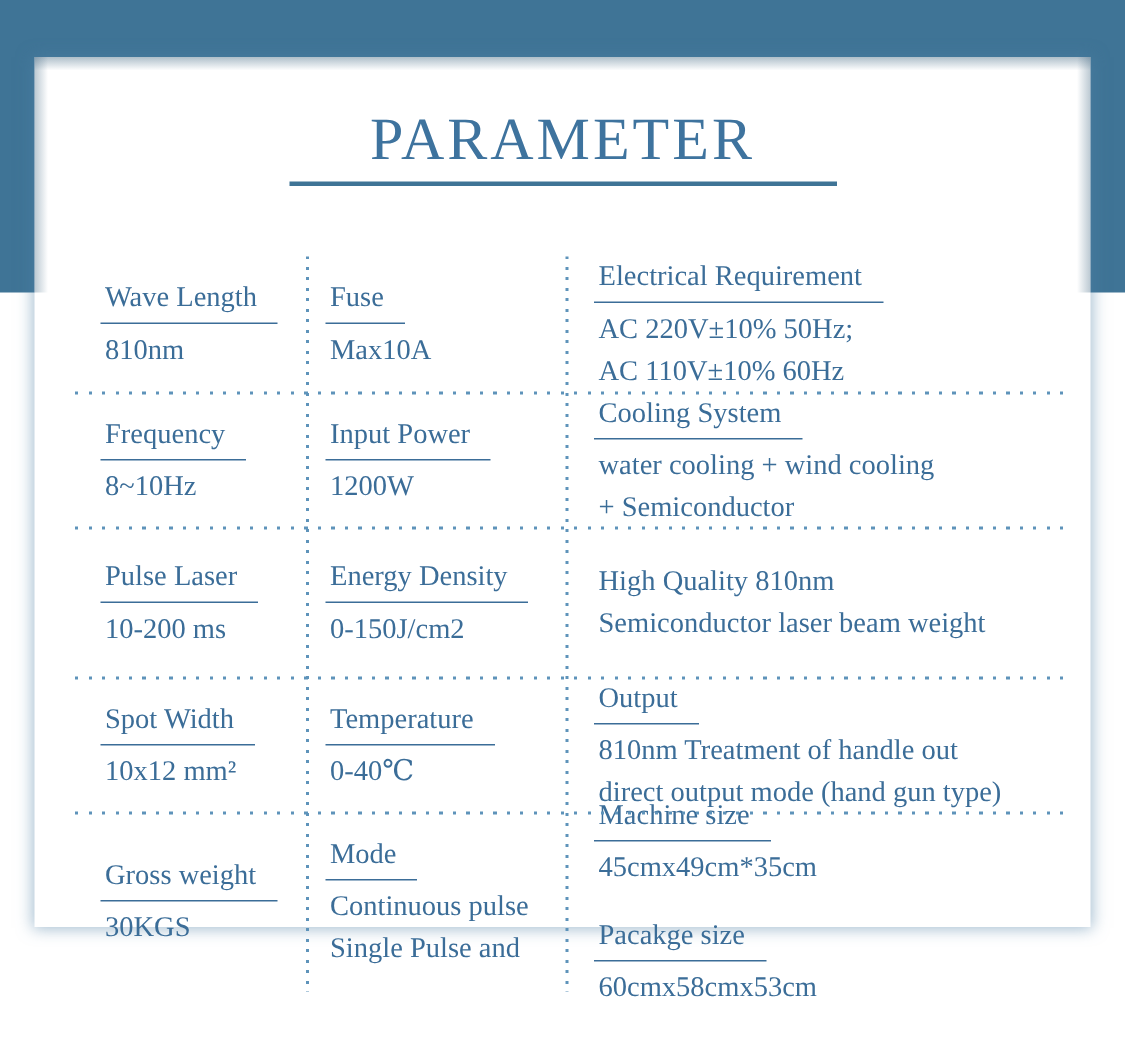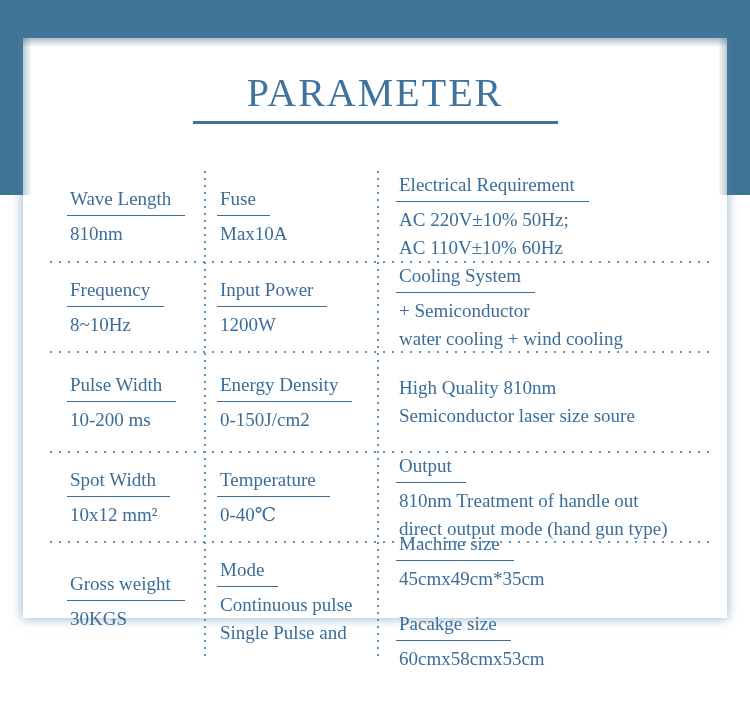--- a/index.html
+++ b/index.html
@@ -144,41 +144,41 @@
       </div>
       <div class="cell c2">
         <div class="block">
           <span class="spec-label">Input Power</span>
           <div class="line">1200W</div>
         </div>
       </div>
       <div class="cell c3">
         <div class="block">
           <span class="spec-label">Cooling System</span>
+          <div class="line">water cooling + wind cooling</div>
           <div class="line">+ Semiconductor</div>
-          <div class="line">water cooling + wind cooling</div>
-        </div>
-      </div>
-
-      <div class="cell c1">
-        <div class="block">
-          <span class="spec-label">Pulse Width</span>
+        </div>
+      </div>
+
+      <div class="cell c1">
+        <div class="block">
+          <span class="spec-label">Pulse Laser</span>
           <div class="line">10-200 ms</div>
         </div>
       </div>
       <div class="cell c2">
         <div class="block">
           <span class="spec-label">Energy Density</span>
           <div class="line">0-150J/cm2</div>
         </div>
       </div>
       <div class="cell c3">
         <div class="block">
           <div class="line">High Quality 810nm</div>
-          <div class="line">Semiconductor laser size soure</div>
+          <div class="line">Semiconductor laser beam weight</div>
         </div>
       </div>
 
       <div class="cell c1">
         <div class="block">
           <span class="spec-label">Spot Width</span>
           <div class="line">10x12 mm²</div>
         </div>
       </div>
       <div class="cell c2">

